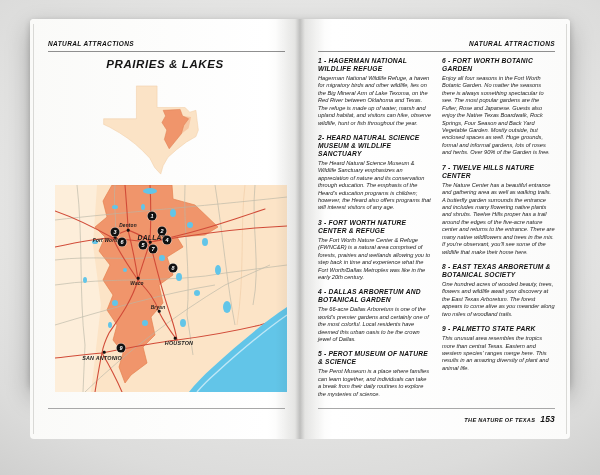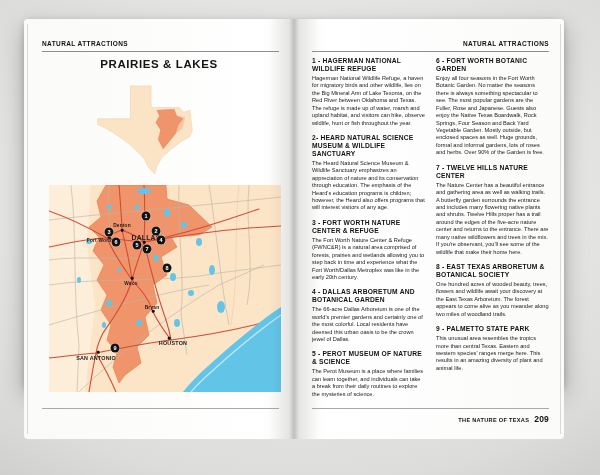--- a/index.html
+++ b/index.html
@@ -1,20 +1,20 @@
 <!DOCTYPE html>
 <html><head>
 <meta charset="utf-8">
 <style>
   html,body{margin:0;padding:0;}
   body{width:600px;height:475px;overflow:hidden;font-family:"Liberation Sans",sans-serif;}
   .stage{position:relative;width:600px;height:475px;
     background:radial-gradient(ellipse 90% 80% at 50% 42%, #f0f0ef 0%, #e7e7e6 45%, #dcdcdb 75%, #c9c9c8 100%);}
-  .spread{position:absolute;left:24px;top:19px;width:540px;height:368px;background:#fdfdfc;
-    border-radius:4px;box-shadow:0 10px 24px rgba(0,0,0,.28),0 2px 6px rgba(0,0,0,.18);}
+  .spread{position:absolute;left:30px;top:19px;width:540px;height:368px;background:#fdfdfc;
+    border-radius:4px;box-shadow:0 10px 24px rgba(0,0,0,.28),0 2px 6px rgba(0,0,0,.18);font-style:italic;}
   .page{position:absolute;top:0;width:270px;height:420px;}
   .page-left{left:0;border-radius:4px 0 0 4px;background:linear-gradient(to right,#fafaf8,#ffffff 88%,#f4f4f2 100%);}
   .page-right{left:270px;border-radius:0 4px 4px 0;background:linear-gradient(to left,#fbfbfa,#ffffff 88%,#f4f4f2 100%);}
   .edge{position:absolute;top:5px;bottom:5px;width:1px;background:#d9d9d6;}
   .edge.l{left:3px}.edge.r{right:3px}
   .spine{position:absolute;left:245px;top:0;width:50px;height:420px;pointer-events:none;
     background:linear-gradient(to right,rgba(0,0,0,0) 0%,rgba(0,0,0,.07) 40%,rgba(0,0,0,.22) 50%,rgba(0,0,0,.07) 60%,rgba(0,0,0,0) 100%);}
   
   .hdr{position:absolute;top:21px;left:18px;right:15px;font-size:6.5px;font-weight:bold;letter-spacing:.4px;color:#111;}
   .hdr.right{text-align:right;}
@@ -200,19 +200,19 @@
           <div class="attr">
             <h3>9 - PALMETTO STATE PARK</h3>
             <p>This unusual area resembles the tropics more than central Texas. Eastern and western species' ranges merge here. This results in an amazing diversity of plant and animal life.</p>
           </div>
         </div>
       </div>
 
       <div class="ftr-line"></div>
       <div class="ftr right">
         <span class="bktitle">THE NATURE OF TEXAS</span>
-        <span class="pgnum">209</span>
+        <span class="pgnum">153</span>
       </div>
     </div>
 
     <div class="spine"></div>
   </div>
 </div>
 
 </body></html>

